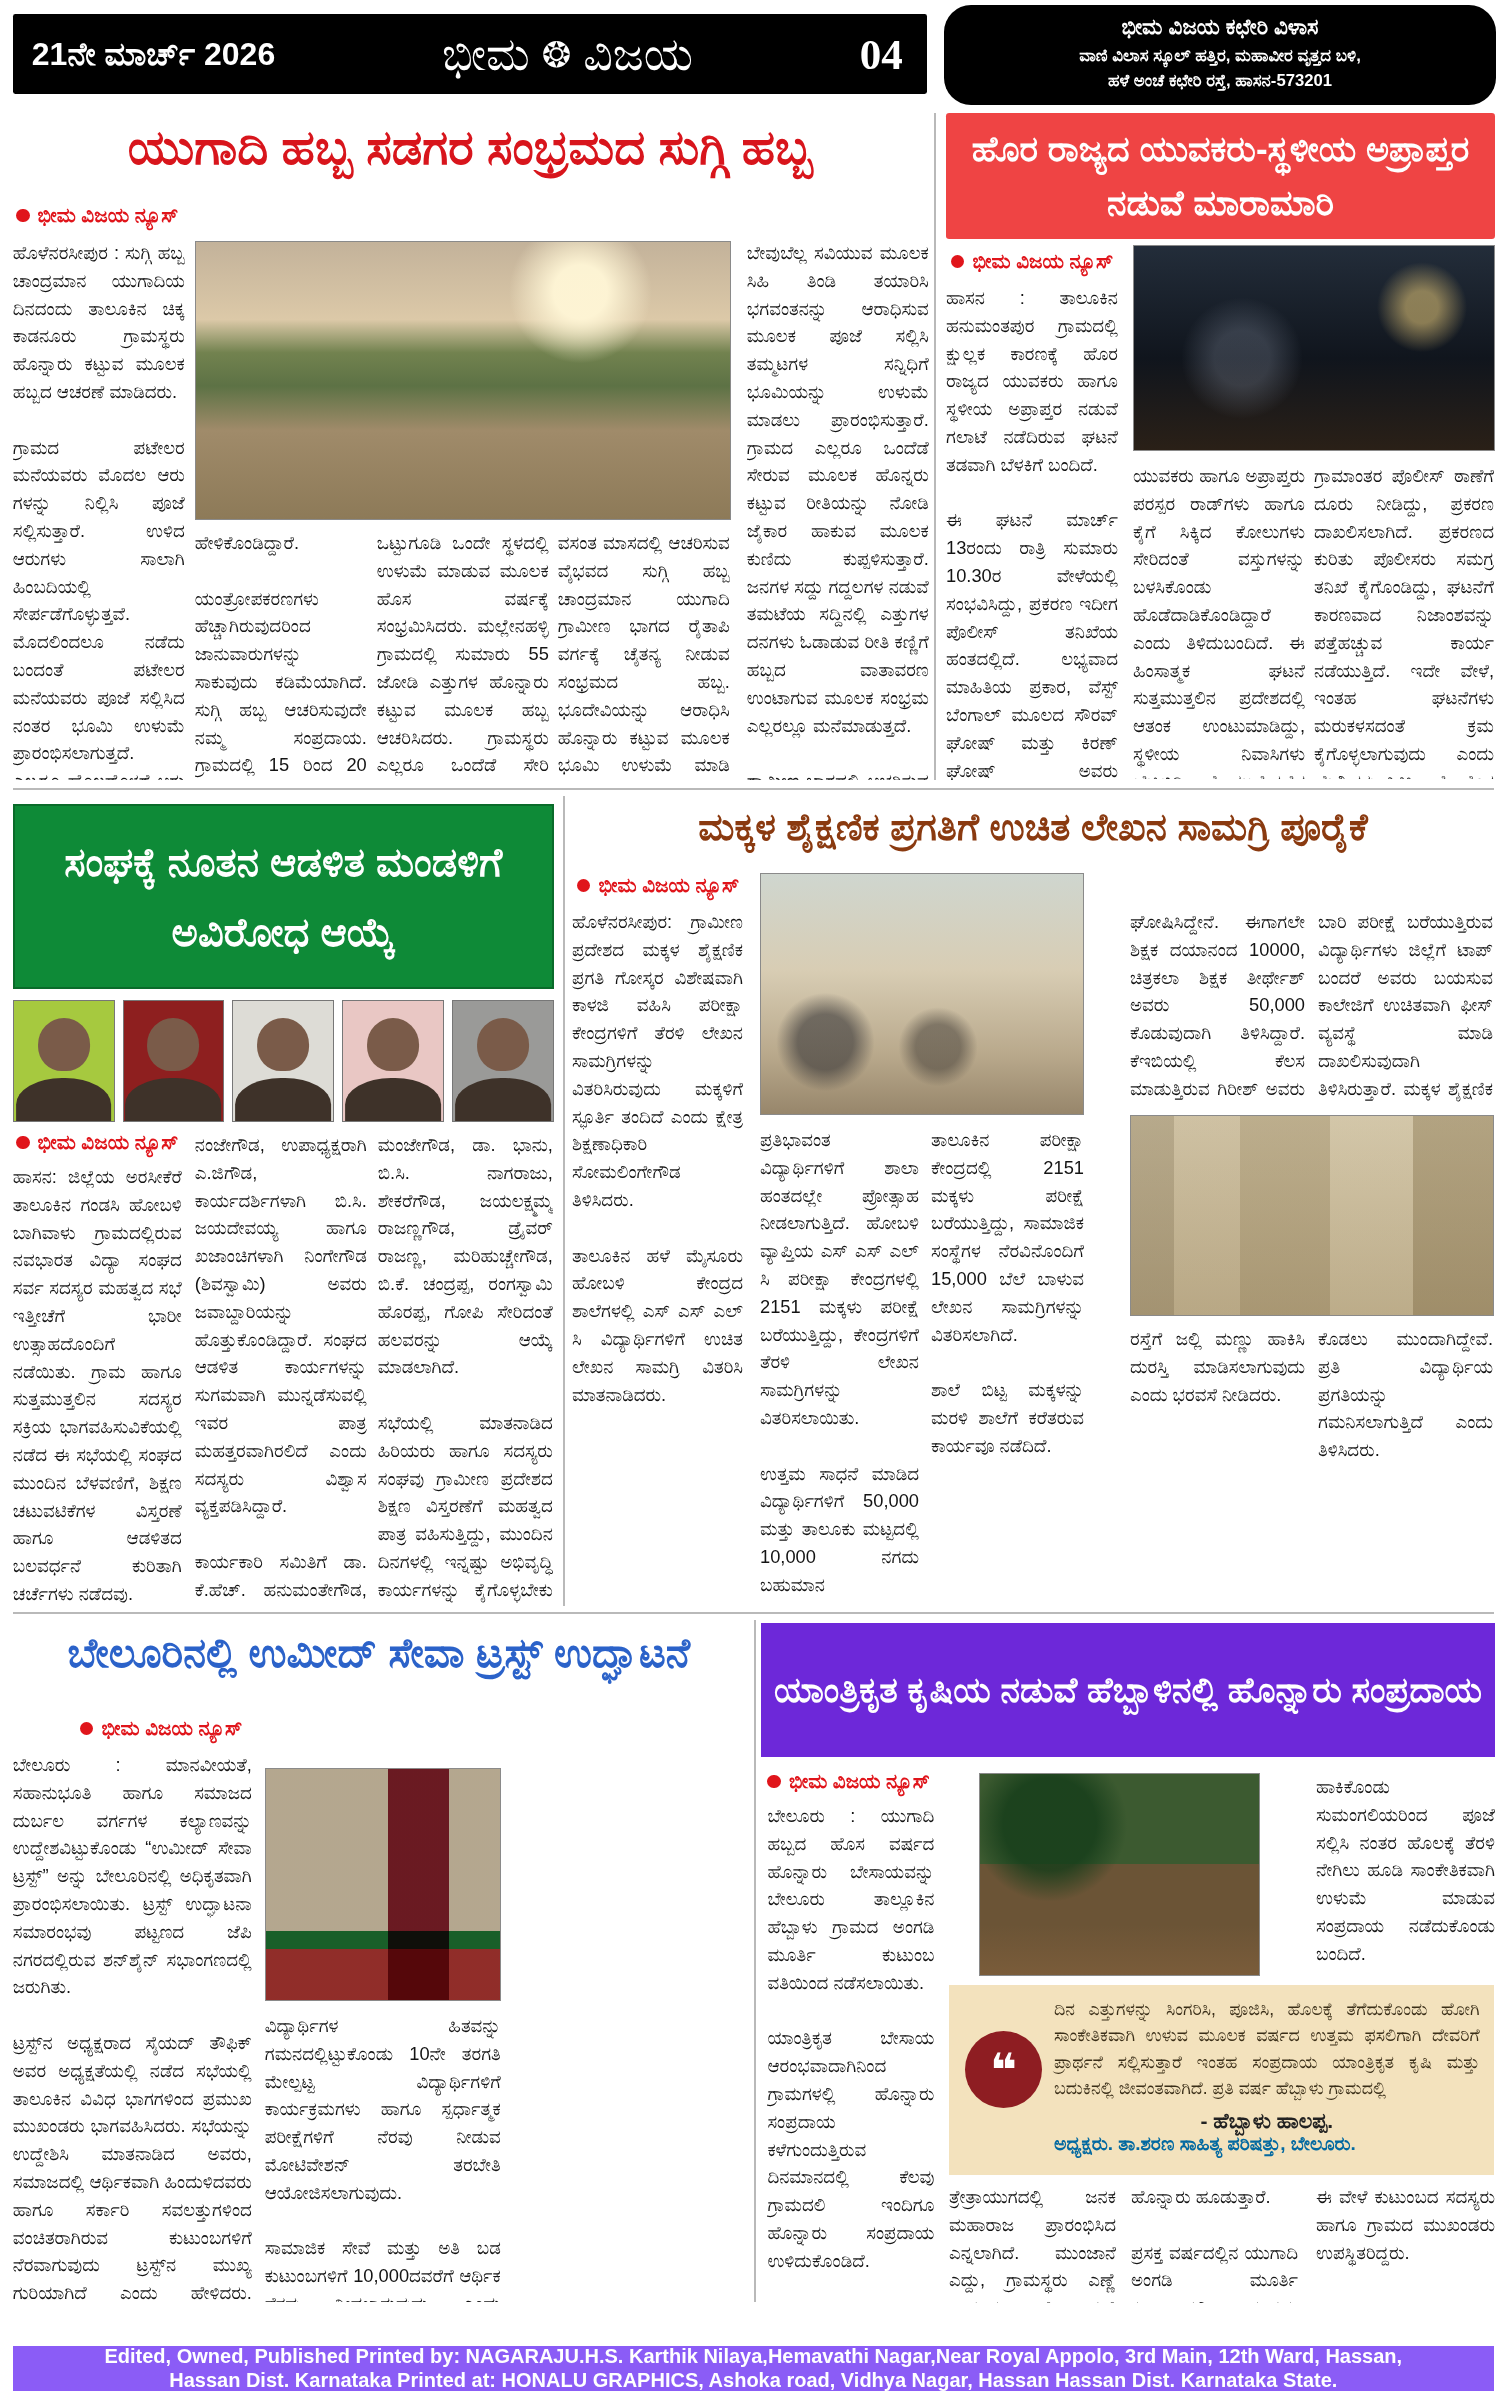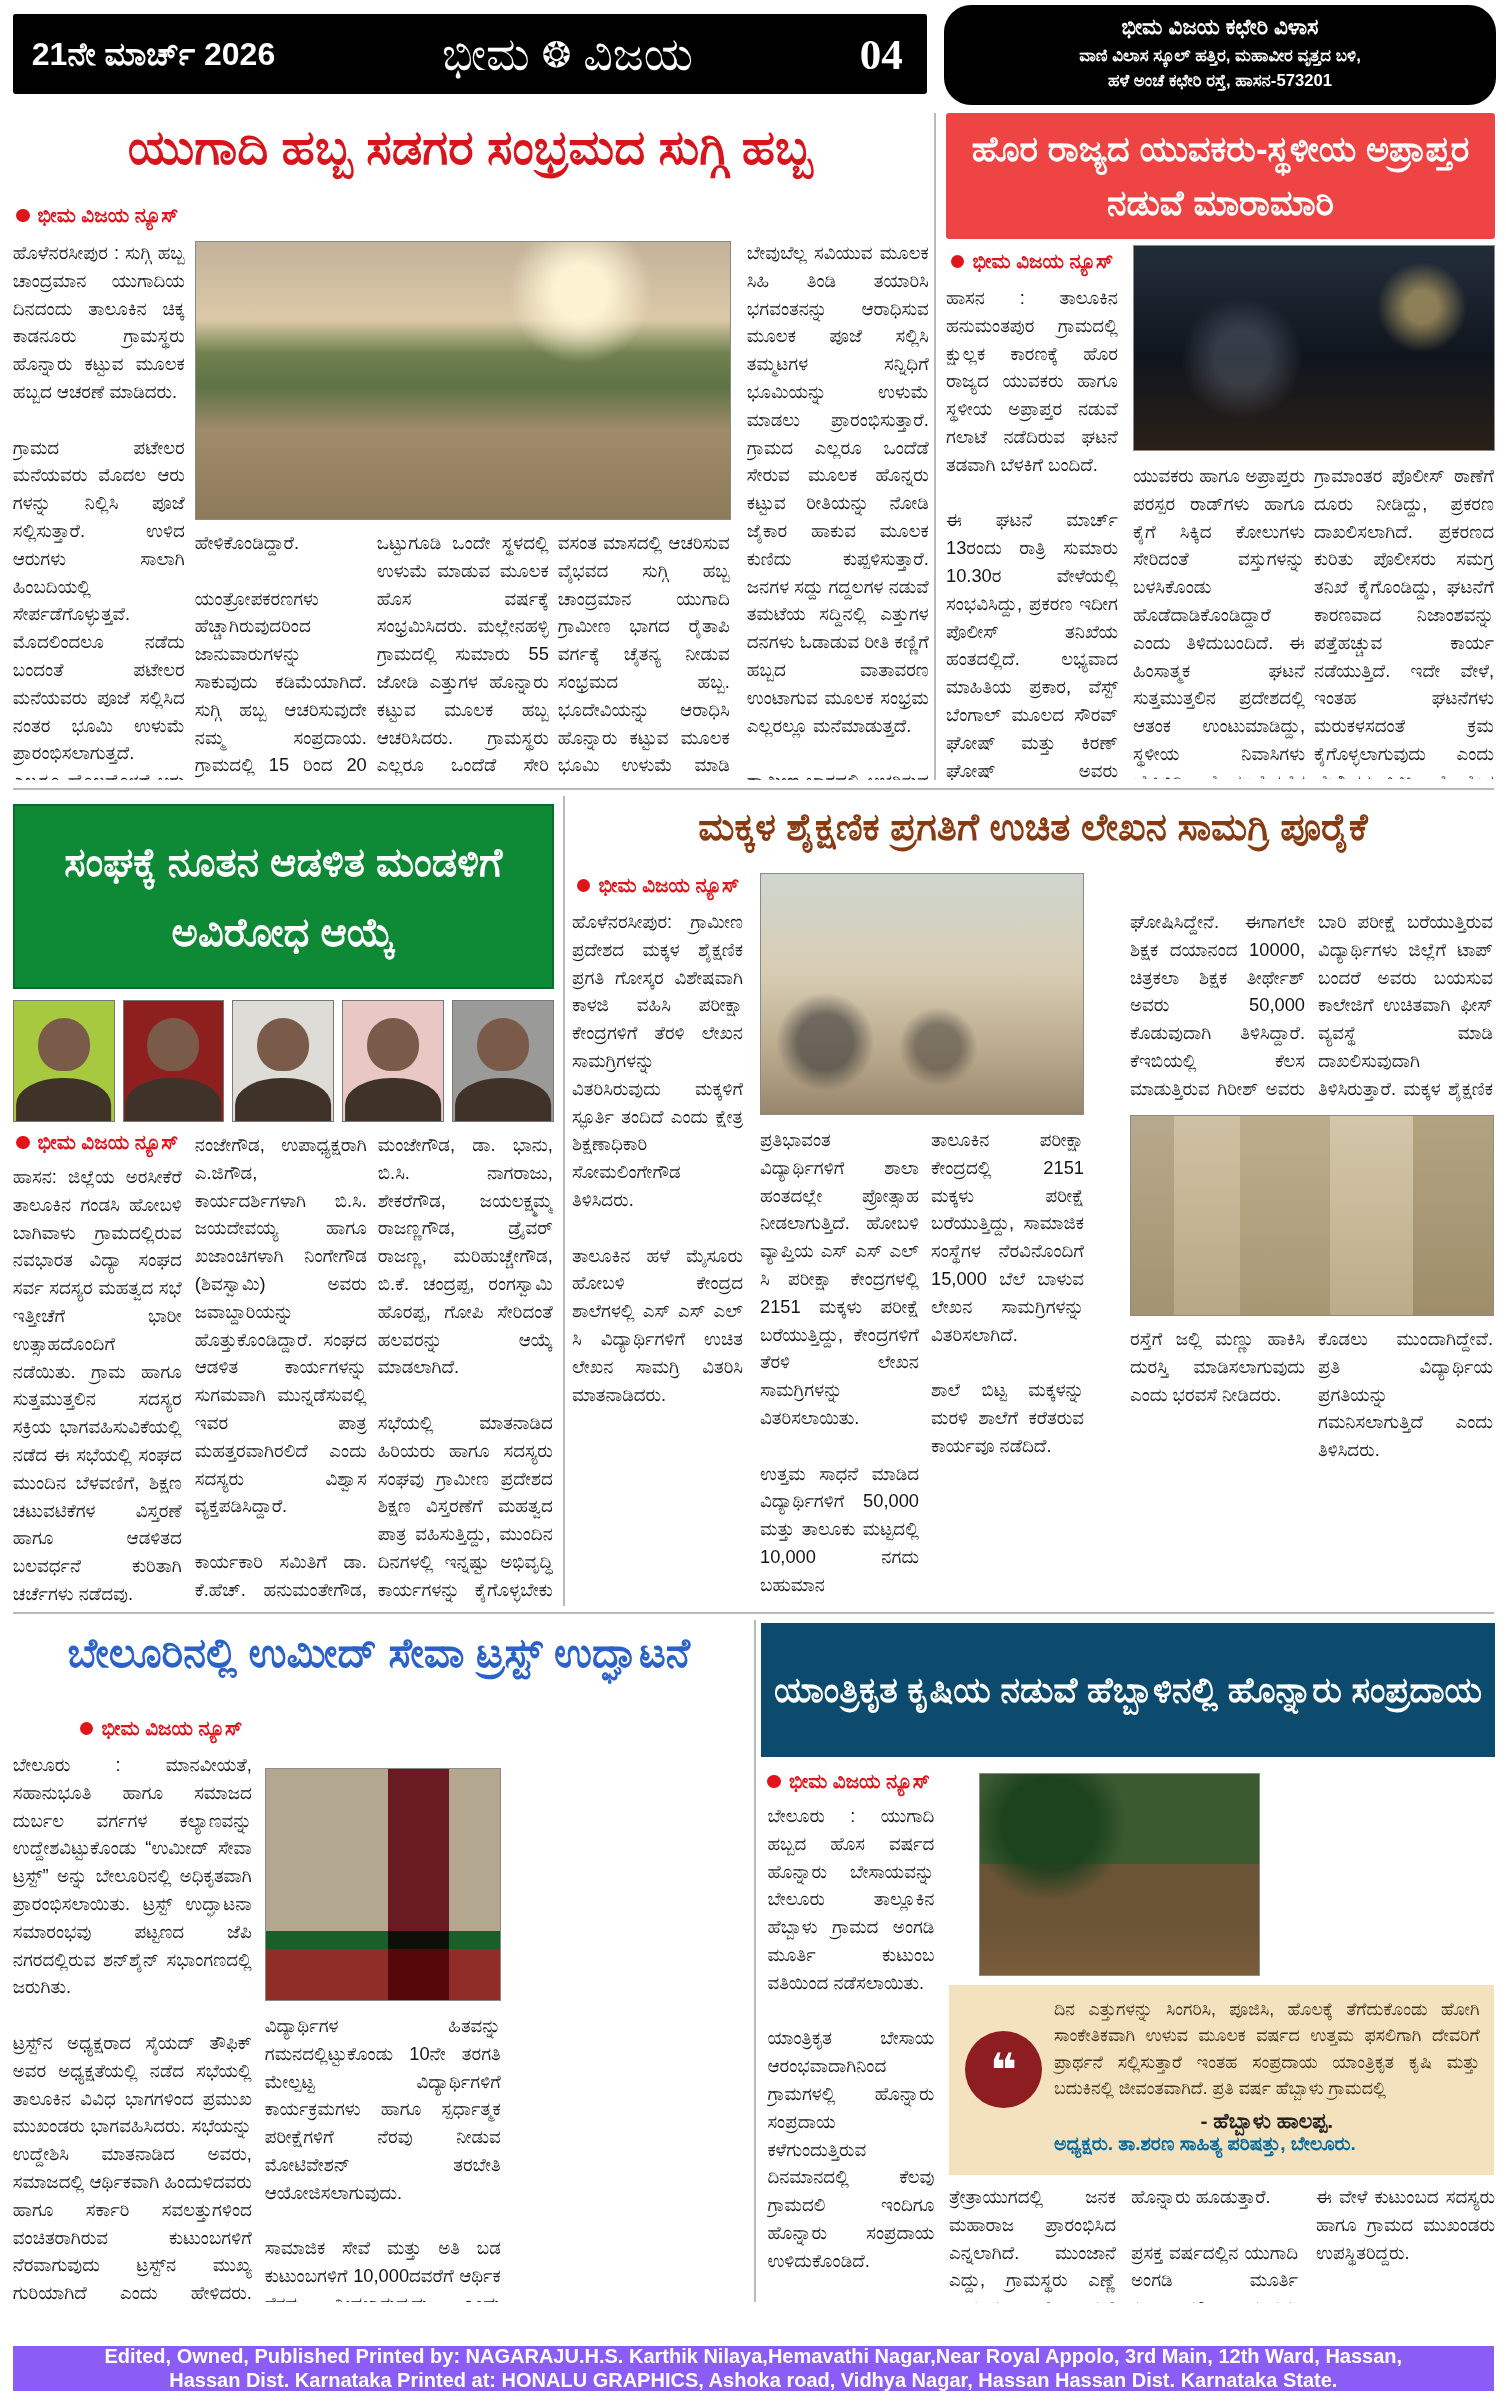--- a/index.html
+++ b/index.html
@@ -54,21 +54,21 @@
   .p1{background:#a6c93f;} .p2{background:#8e1f1f;} .p3{background:#dddcd6;}
   .p4{background:#e9c7c4;} .p5{background:#9a9a98;}
   
   .hl-red{color:#d8151c;font-weight:bold;font-size:48px;text-align:center;white-space:nowrap;overflow:hidden;line-height:1.45;}
   .box-blue{background:#ef4444;color:#fff;font-weight:bold;font-size:35px;text-align:center;
             display:flex;align-items:center;justify-content:center;line-height:1.55;padding:9px 11px;box-sizing:border-box;border-radius:3.2px;}
   .box-green{background:#0e8a37;border:2.4px solid #0a6b2a;color:#fff;font-weight:bold;font-size:40px;text-align:center;
             display:flex;align-items:center;justify-content:center;line-height:1.75;padding:4.8px 11px;box-sizing:border-box;}
   .hl-brown{color:#8a3a10;font-weight:bold;font-size:38px;text-align:center;white-space:nowrap;overflow:hidden;line-height:1.4;}
   .hl-blue{color:#2b62c9;font-weight:bold;font-size:41px;text-align:center;white-space:nowrap;overflow:hidden;line-height:1.5;}
-  .box-red{background:#0c4a6e;color:#fff;font-weight:bold;font-size:35px;text-align:right;
+  .box-red{background:#6d28d9;color:#fff;font-weight:bold;font-size:35px;text-align:right;
            display:flex;align-items:center;justify-content:center;line-height:1.7;padding:0 11px;box-sizing:border-box;}
   
   .quote-box{background:#f3e2bd;box-sizing:border-box;padding:11px 14.4px 8px 105px;position:relative;}
   .quote-icon{position:absolute;left:16px;top:46px;width:77px;height:77px;border-radius:50%;
               background:#8e1d22;color:#fff;display:flex;align-items:center;justify-content:center;
               font-size:46px;font-weight:bold;}
   .quote-text{font-size:17.5px;font-weight:normal;color:#3a2e18;text-align:justify;line-height:1.5;}
   .quote-attr{margin-top:8px;text-align:center;font-size:21px;font-weight:bold;color:#222;}
   .quote-role{text-align:left;font-size:19px;font-weight:bold;color:#0369a1;}
   
@@ -213,20 +213,21 @@
     <div class="abs byline" style="left:6.4px;top:150px;">
       <span class="dot"></span>
       <span>ಭೀಮ ವಿಜಯ ನ್ಯೂಸ್</span>
     </div>
     <div class="abs col" style="left:6.4px;top:182px;width:167px;height:501px;">ಬೇಲೂರು : ಯುಗಾದಿ ಹಬ್ಬದ ಹೊಸ ವರ್ಷದ ಹೊನ್ನಾರು ಬೇಸಾಯವನ್ನು ಬೇಲೂರು ತಾಲ್ಲೂಕಿನ ಹೆಬ್ಬಾಳು ಗ್ರಾಮದ ಅಂಗಡಿ ಮೂರ್ತಿ ಕುಟುಂಬ ವತಿಯಿಂದ ನಡೆಸಲಾಯಿತು.
 
 ಯಾಂತ್ರಿಕೃತ ಬೇಸಾಯ ಆರಂಭವಾದಾಗಿನಿಂದ ಗ್ರಾಮಗಳಲ್ಲಿ ಹೊನ್ನಾರು ಸಂಪ್ರದಾಯ ಕಳೆಗುಂದುತ್ತಿರುವ ದಿನಮಾನದಲ್ಲಿ ಕೆಲವು ಗ್ರಾಮದಲಿ ಇಂದಿಗೂ ಹೊನ್ನಾರು ಸಂಪ್ರದಾಯ ಉಳಿದುಕೊಂಡಿದೆ.
 
 ಶ್ರೇಷ್ಠ ಸಂಪ್ರದಾಯವಾದ ಹೊನ್ನಾರು ಬೇಸಾಯ ಪದ್ಧತಿ ಗ್ರಾಮೀಣ ಬದುಕಿನ ಸಂಕೇತವಾಗಿ ಉಳಿದಿದ್ದು, ಯುಗಾದಿಯ ದಿನ ಗ್ರಾಮಸ್ಥರು ಸಂಭ್ರಮದಿಂದ ಹಬ್ಬ ಆಚರಿಸಿದರು.</div>
     <div class="abs photo photo-farm" style="left:218px;top:153px;width:281px;height:203px;"></div>
+    <div class="abs col" style="left:555px;top:153px;width:179px;height:206px;">ಹಾಕಿಕೊಂಡು ಸುಮಂಗಲಿಯರಿಂದ ಪೂಜೆ ಸಲ್ಲಿಸಿ ನಂತರ ಹೊಲಕ್ಕೆ ತೆರಳಿ ನೇಗಿಲು ಹೂಡಿ ಸಾಂಕೇತಿಕವಾಗಿ ಉಳುಮೆ ಮಾಡುವ ಸಂಪ್ರದಾಯ ನಡೆದುಕೊಂಡು ಬಂದಿದೆ.</div>
     <div class="abs quote-box" style="left:188px;top:365px;width:545px;height:190px;">
       <div class="quote-icon">❝</div>
       <div class="quote-text">ದಿನ ಎತ್ತುಗಳನ್ನು ಸಿಂಗರಿಸಿ, ಪೂಜಿಸಿ, ಹೊಲಕ್ಕೆ ತೆಗೆದುಕೊಂಡು ಹೋಗಿ ಸಾಂಕೇತಿಕವಾಗಿ ಉಳುವ ಮೂಲಕ ವರ್ಷದ ಉತ್ತಮ ಫಸಲಿಗಾಗಿ ದೇವರಿಗೆ ಪ್ರಾರ್ಥನೆ ಸಲ್ಲಿಸುತ್ತಾರೆ ಇಂತಹ ಸಂಪ್ರದಾಯ ಯಾಂತ್ರಿಕೃತ ಕೃಷಿ ಮತ್ತು ಬದುಕಿನಲ್ಲಿ ಜೀವಂತವಾಗಿದೆ. ಪ್ರತಿ ವರ್ಷ ಹೆಬ್ಬಾಳು ಗ್ರಾಮದಲ್ಲಿ</div>
       <div class="quote-attr">- ಹೆಬ್ಬಾಳು ಹಾಲಪ್ಪ.</div>
       <div class="quote-role">ಅಧ್ಯಕ್ಷರು. ತಾ.ಶರಣ ಸಾಹಿತ್ಯ ಪರಿಷತ್ತು, ಬೇಲೂರು.</div>
     </div>
     <div class="abs col" style="left:188px;top:563px;width:167px;height:120px;">ತ್ರೇತ್ರಾಯುಗದಲ್ಲಿ ಜನಕ ಮಹಾರಾಜ ಪ್ರಾರಂಭಿಸಿದ ಎನ್ನಲಾಗಿದೆ. ಮುಂಜಾನೆ ಎದ್ದು, ಗ್ರಾಮಸ್ಥರು ಎಣ್ಣೆ ಸ್ನಾನ ಮಾಡಿ, ದೇವಾಲಯಕ್ಕೆ ಬಂದು ಪೂಜೆ ಸಲ್ಲಿಸಿದರು.</div>
     <div class="abs col" style="left:370px;top:563px;width:167px;height:120px;">ಹೊನ್ನಾರು ಹೂಡುತ್ತಾರೆ.
 
 ಪ್ರಸಕ್ತ ವರ್ಷದಲ್ಲಿನ ಯುಗಾದಿ ಅಂಗಡಿ ಮೂರ್ತಿ ಕುಟುಂಬದಲ್ಲಿ ಸಂಭ್ರಮ ಮೂಡಿತ್ತು. ಬೆಳಗ್ಗಿನ ಜಾವ ಮನೆಯಲ್ಲಿ</div>

